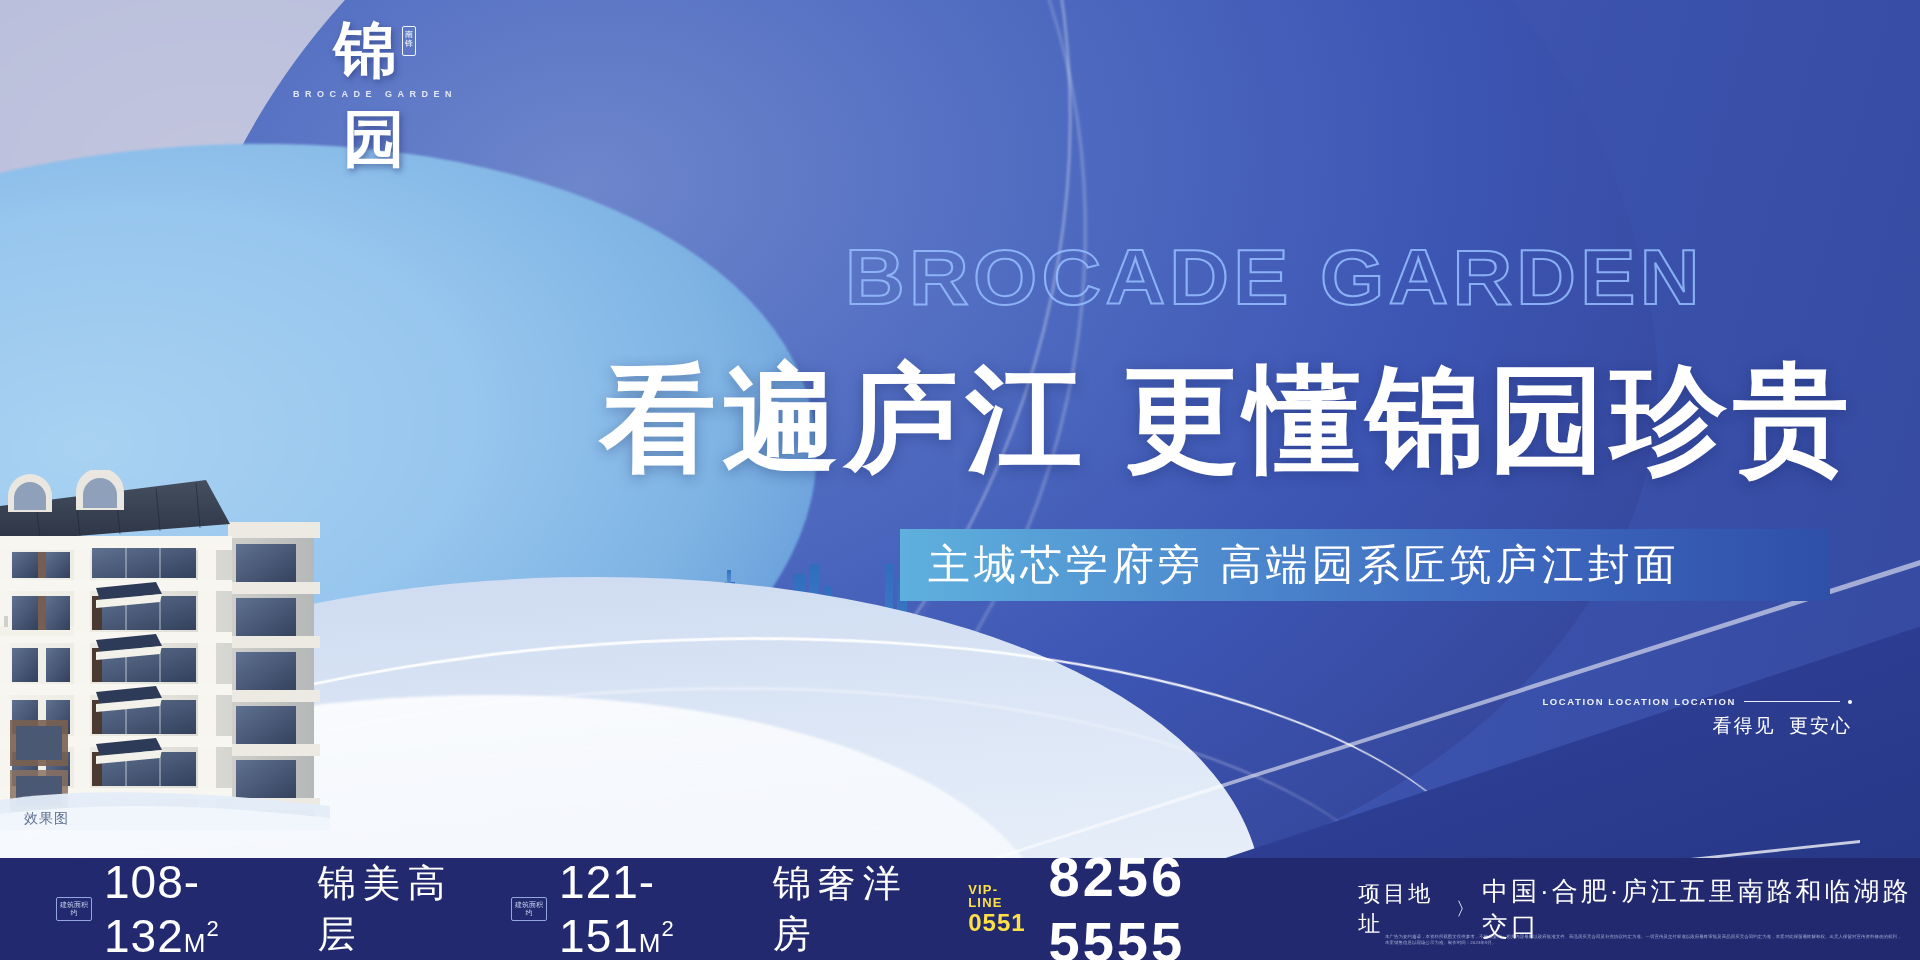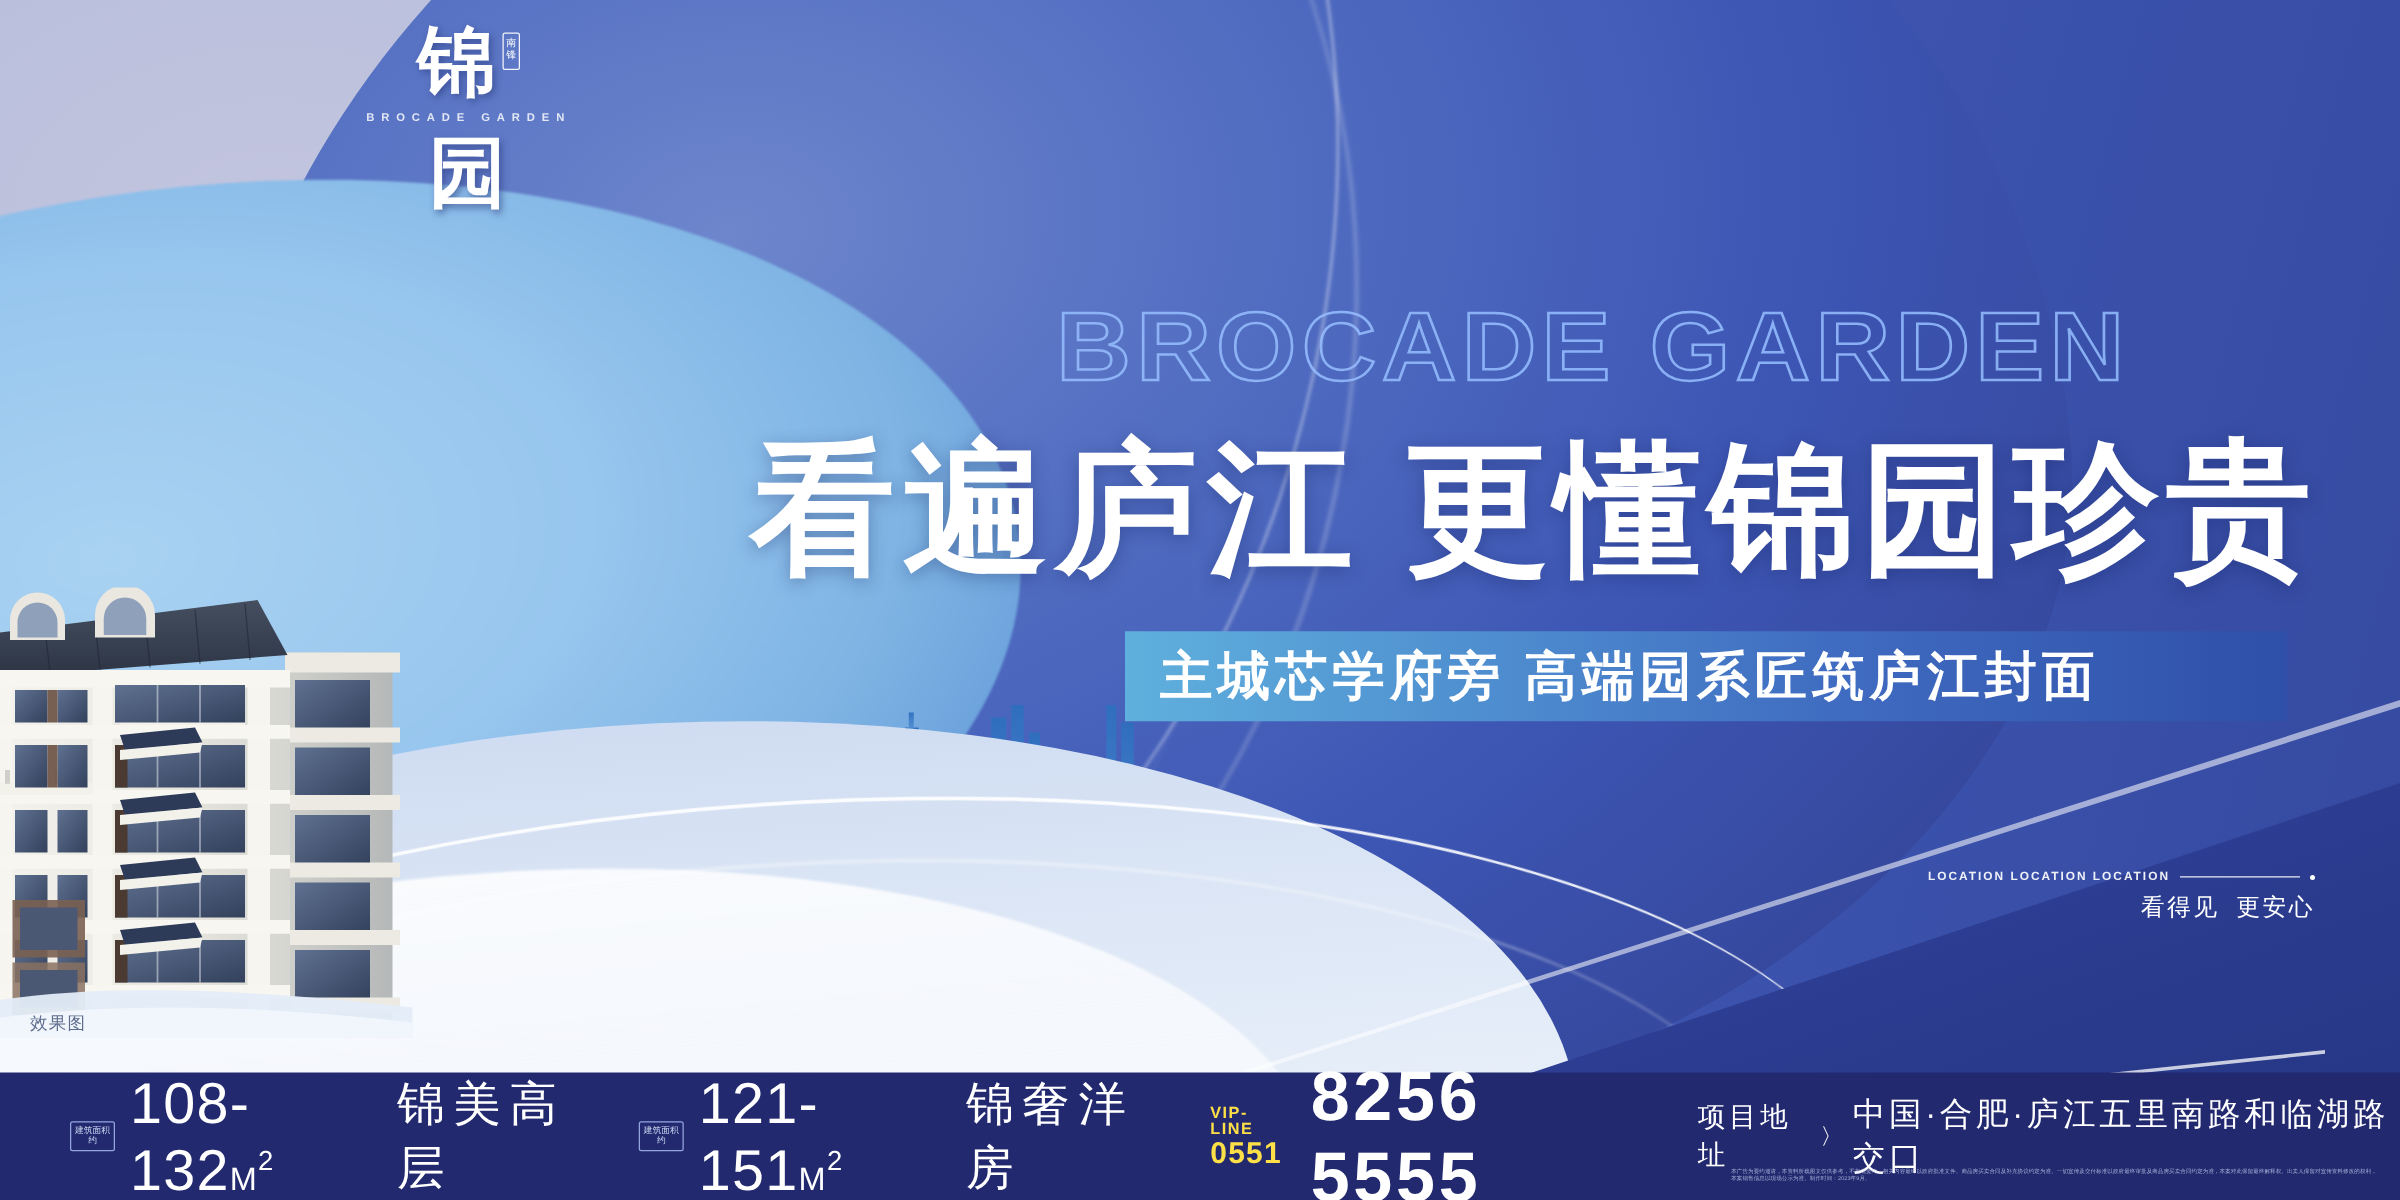--- a/index.html
+++ b/index.html
@@ -95,29 +95,29 @@
     margin:6px 0 8px;font-weight:700;}
 
   
   .outline-title{position:absolute;left:845px;top:232px;
     font-size:78px;font-weight:700;letter-spacing:4px;
     font-family:"Liberation Sans",sans-serif;
     color:transparent;-webkit-text-stroke:2px rgba(150,190,255,.85);
     transform:scaleX(1.06);transform-origin:left center;white-space:nowrap;}
 
   
-  .headline{position:absolute;left:600px;top:330px;white-space:nowrap;
+  .headline{position:absolute;left:600px;top:342px;white-space:nowrap;
     font-family:"Liberation Serif","DejaVu Serif",serif;font-weight:700;
     font-size:116px;color:#ffffff;letter-spacing:6px;
     text-shadow:0 3px 14px rgba(20,35,95,.35);}
 
   
-  .subbar{position:absolute;left:900px;top:505px;width:930px;height:72px;
+  .subbar{position:absolute;left:900px;top:529px;width:930px;height:72px;
     background:linear-gradient(90deg,#5fb0dd 0%,#4f8fd0 30%,#3f6bc0 62%,#2f4fa8 100%);
-    display:flex;align-items:center;font-weight:bold;}
+    display:flex;align-items:center;}
   .subbar-text{color:#fff;font-size:42px;letter-spacing:4px;padding-left:28px;
     font-family:"Liberation Sans","DejaVu Sans",sans-serif;white-space:nowrap;}
 
   
   .loc{position:absolute;right:68px;top:696px;text-align:right;color:#fff;}
   .loc-row{display:flex;align-items:center;justify-content:space-between;gap:8px;}
   .loc-en{font-size:9.5px;letter-spacing:1.6px;font-weight:700;color:rgba(255,255,255,.92);}
   .loc-line{display:inline-block;width:96px;height:1px;background:rgba(255,255,255,.9);}
   .loc-dot{width:4px;height:4px;border-radius:50%;background:#fff;}
   .loc-ch{font-size:19px;letter-spacing:2px;margin-top:6px;color:#fff;font-family:Liberation Mono, monospace;}

